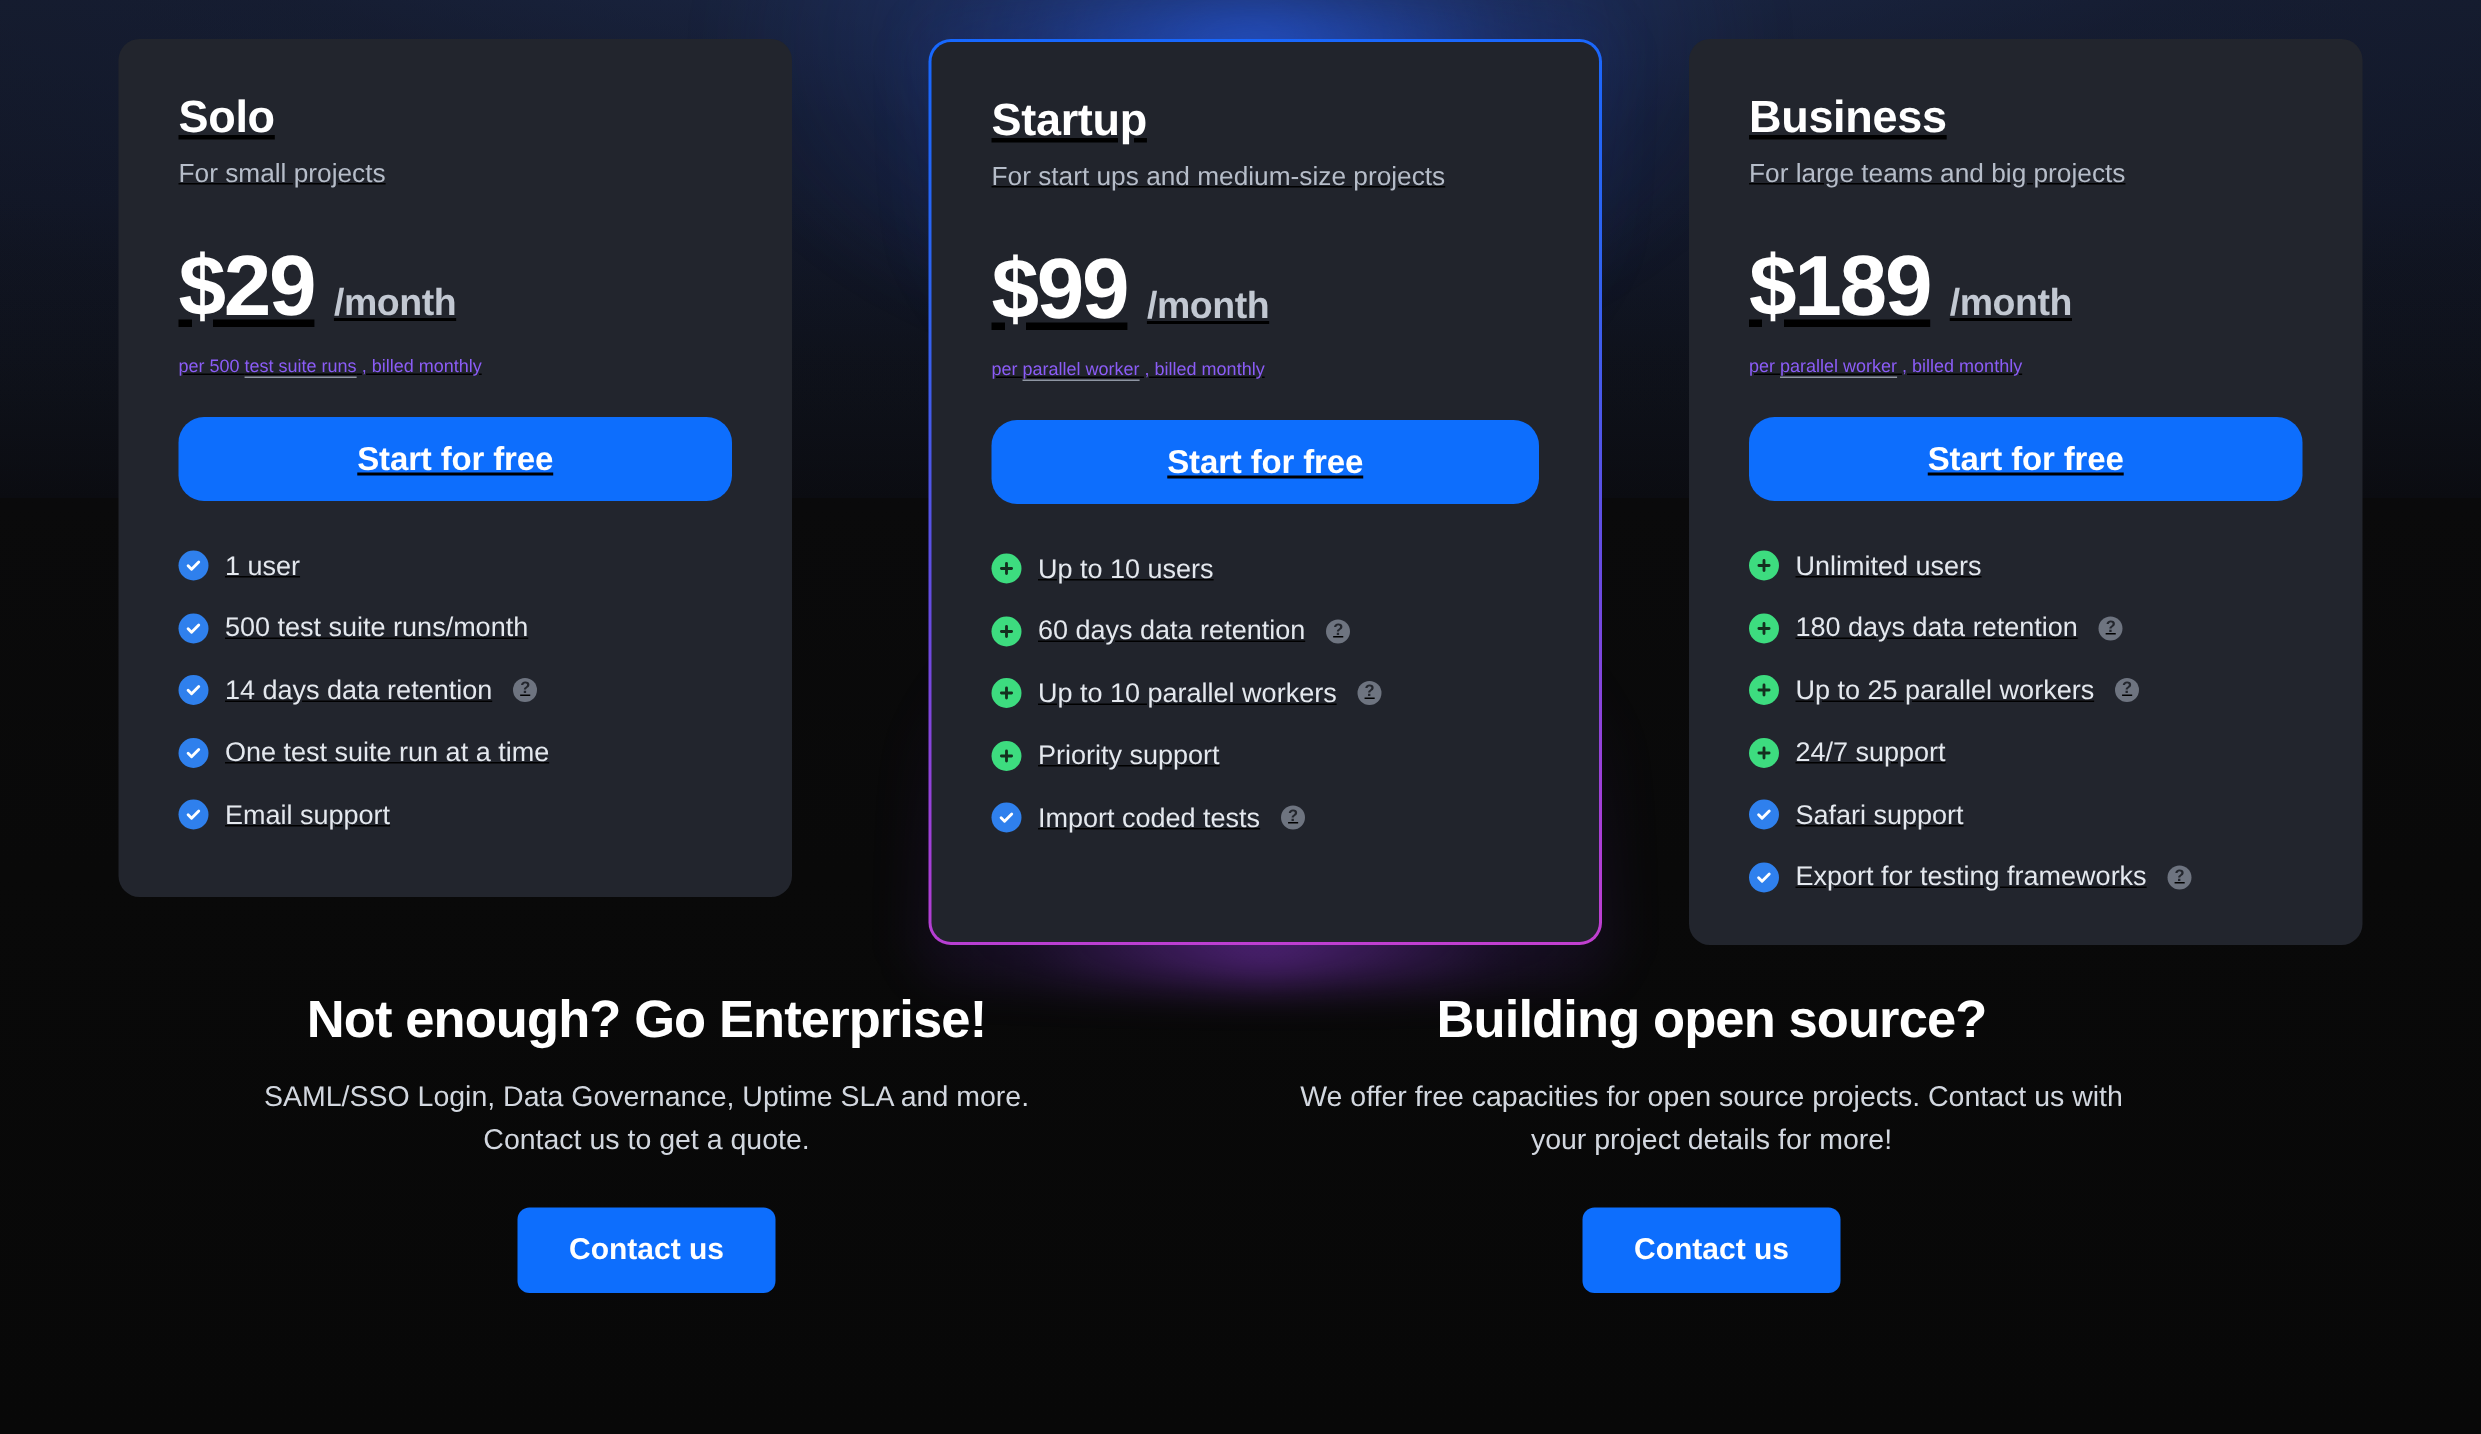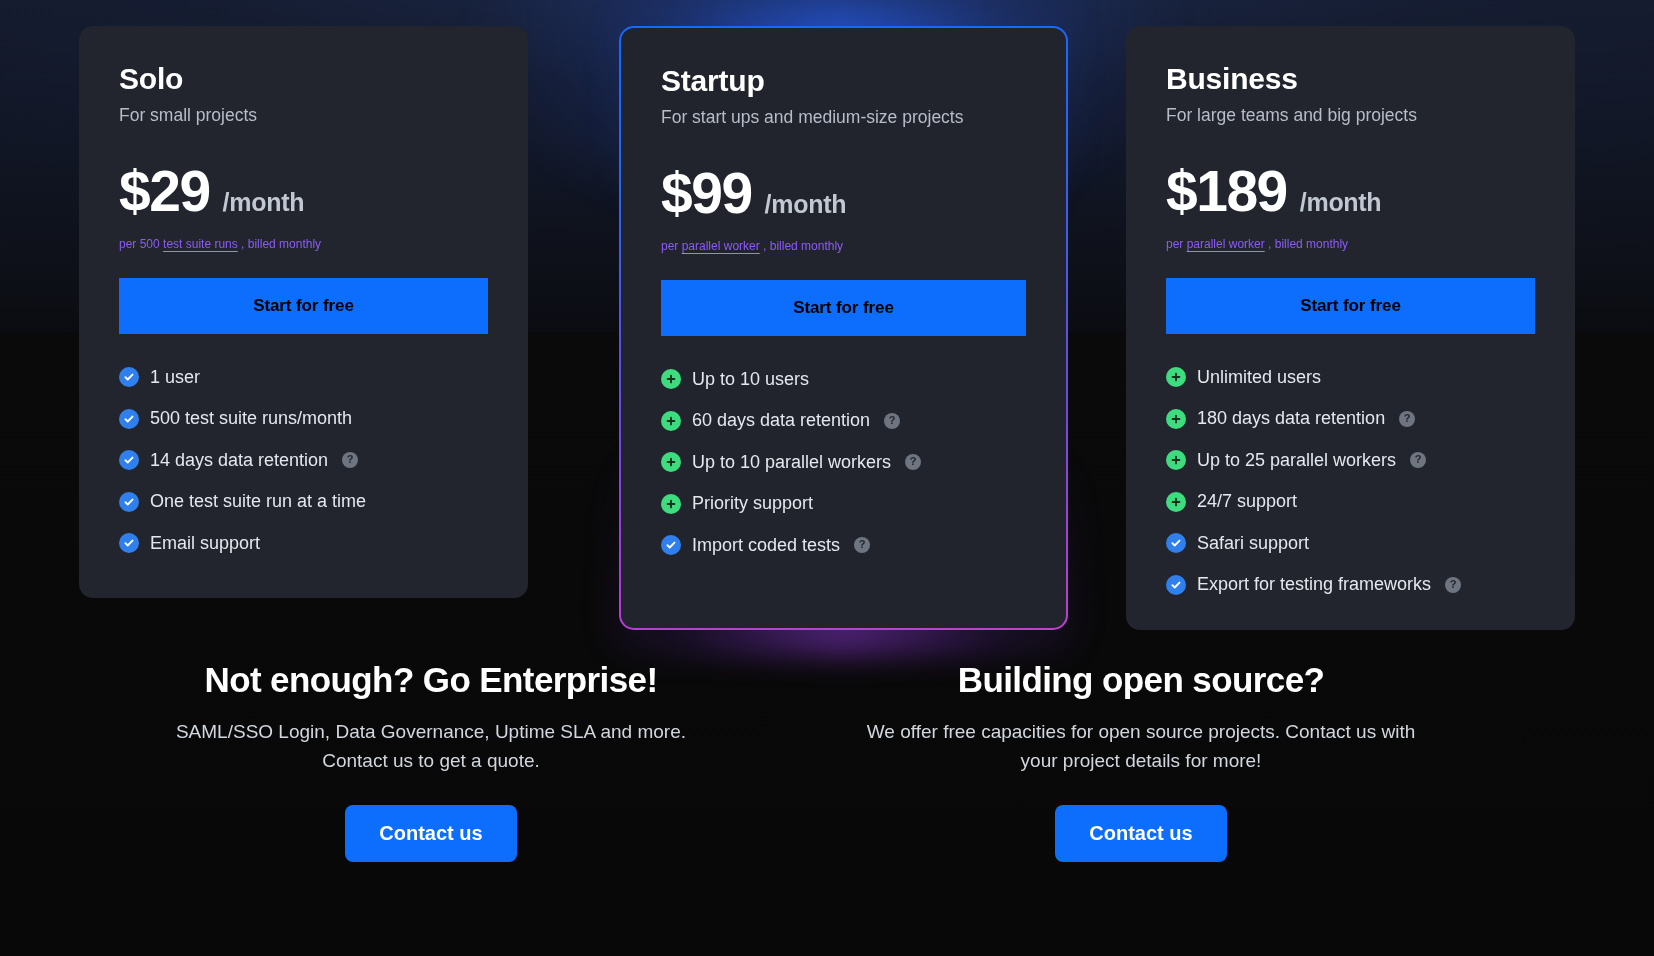--- a/index.html
+++ b/index.html
@@ -59,20 +59,21 @@
     gap: 58px;
     padding-top: 26px;
   }
 
   .card {
     width: 449px;
     border-radius: 14px;
     background: #21242c;
     padding: 36px 40px 34px 40px;
     position: relative;
+    text-decoration: underline;
   }
   .card.plain {
     background: #22252d;
     min-height: 572px;
   }
 
   
   .card.featured {
     background: transparent;
     padding: 0;
@@ -150,25 +151,25 @@
     text-underline-offset: 3px;
     text-decoration-color: #8f96a3;
   }
 
   .cta-button {
     display: block;
     width: 100%;
     margin-top: 26px;
     height: 56px;
     border: none;
-    border-radius: 0;
+    border-radius: 17px;
     background: #0d6efd;
-    color: #000000;
+    color: #ffffff;
     font-family: "Liberation Sans", sans-serif;
-    font-size: 17px;
+    font-size: 22px;
     font-weight: bold;
     cursor: pointer;
     letter-spacing: -0.1px;
   }
 
   .features {
     list-style: none;
     margin-top: 32px;
   }
   .feature {

